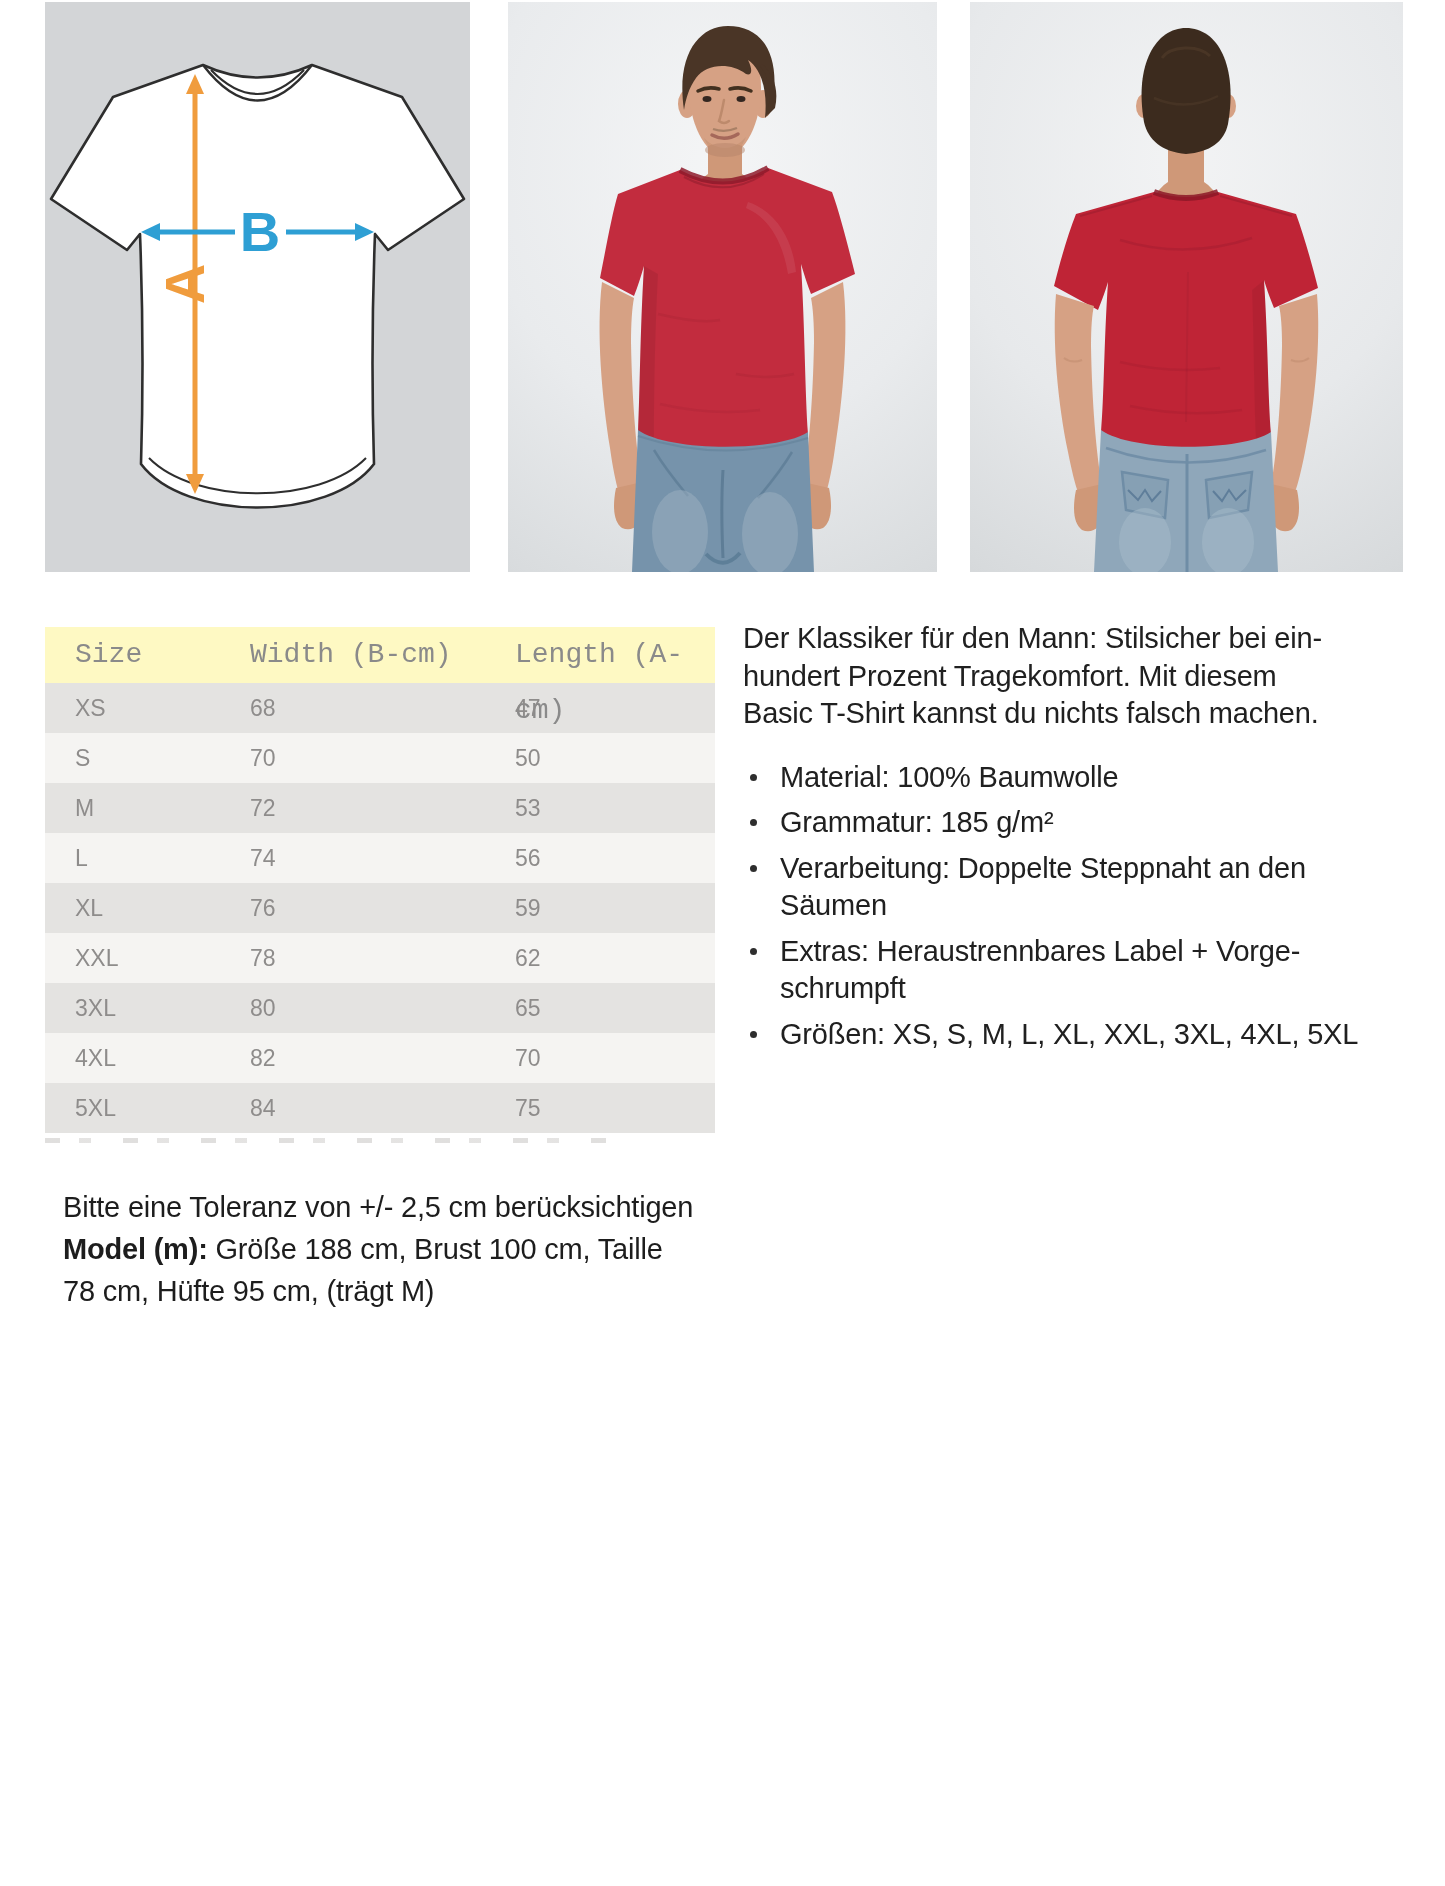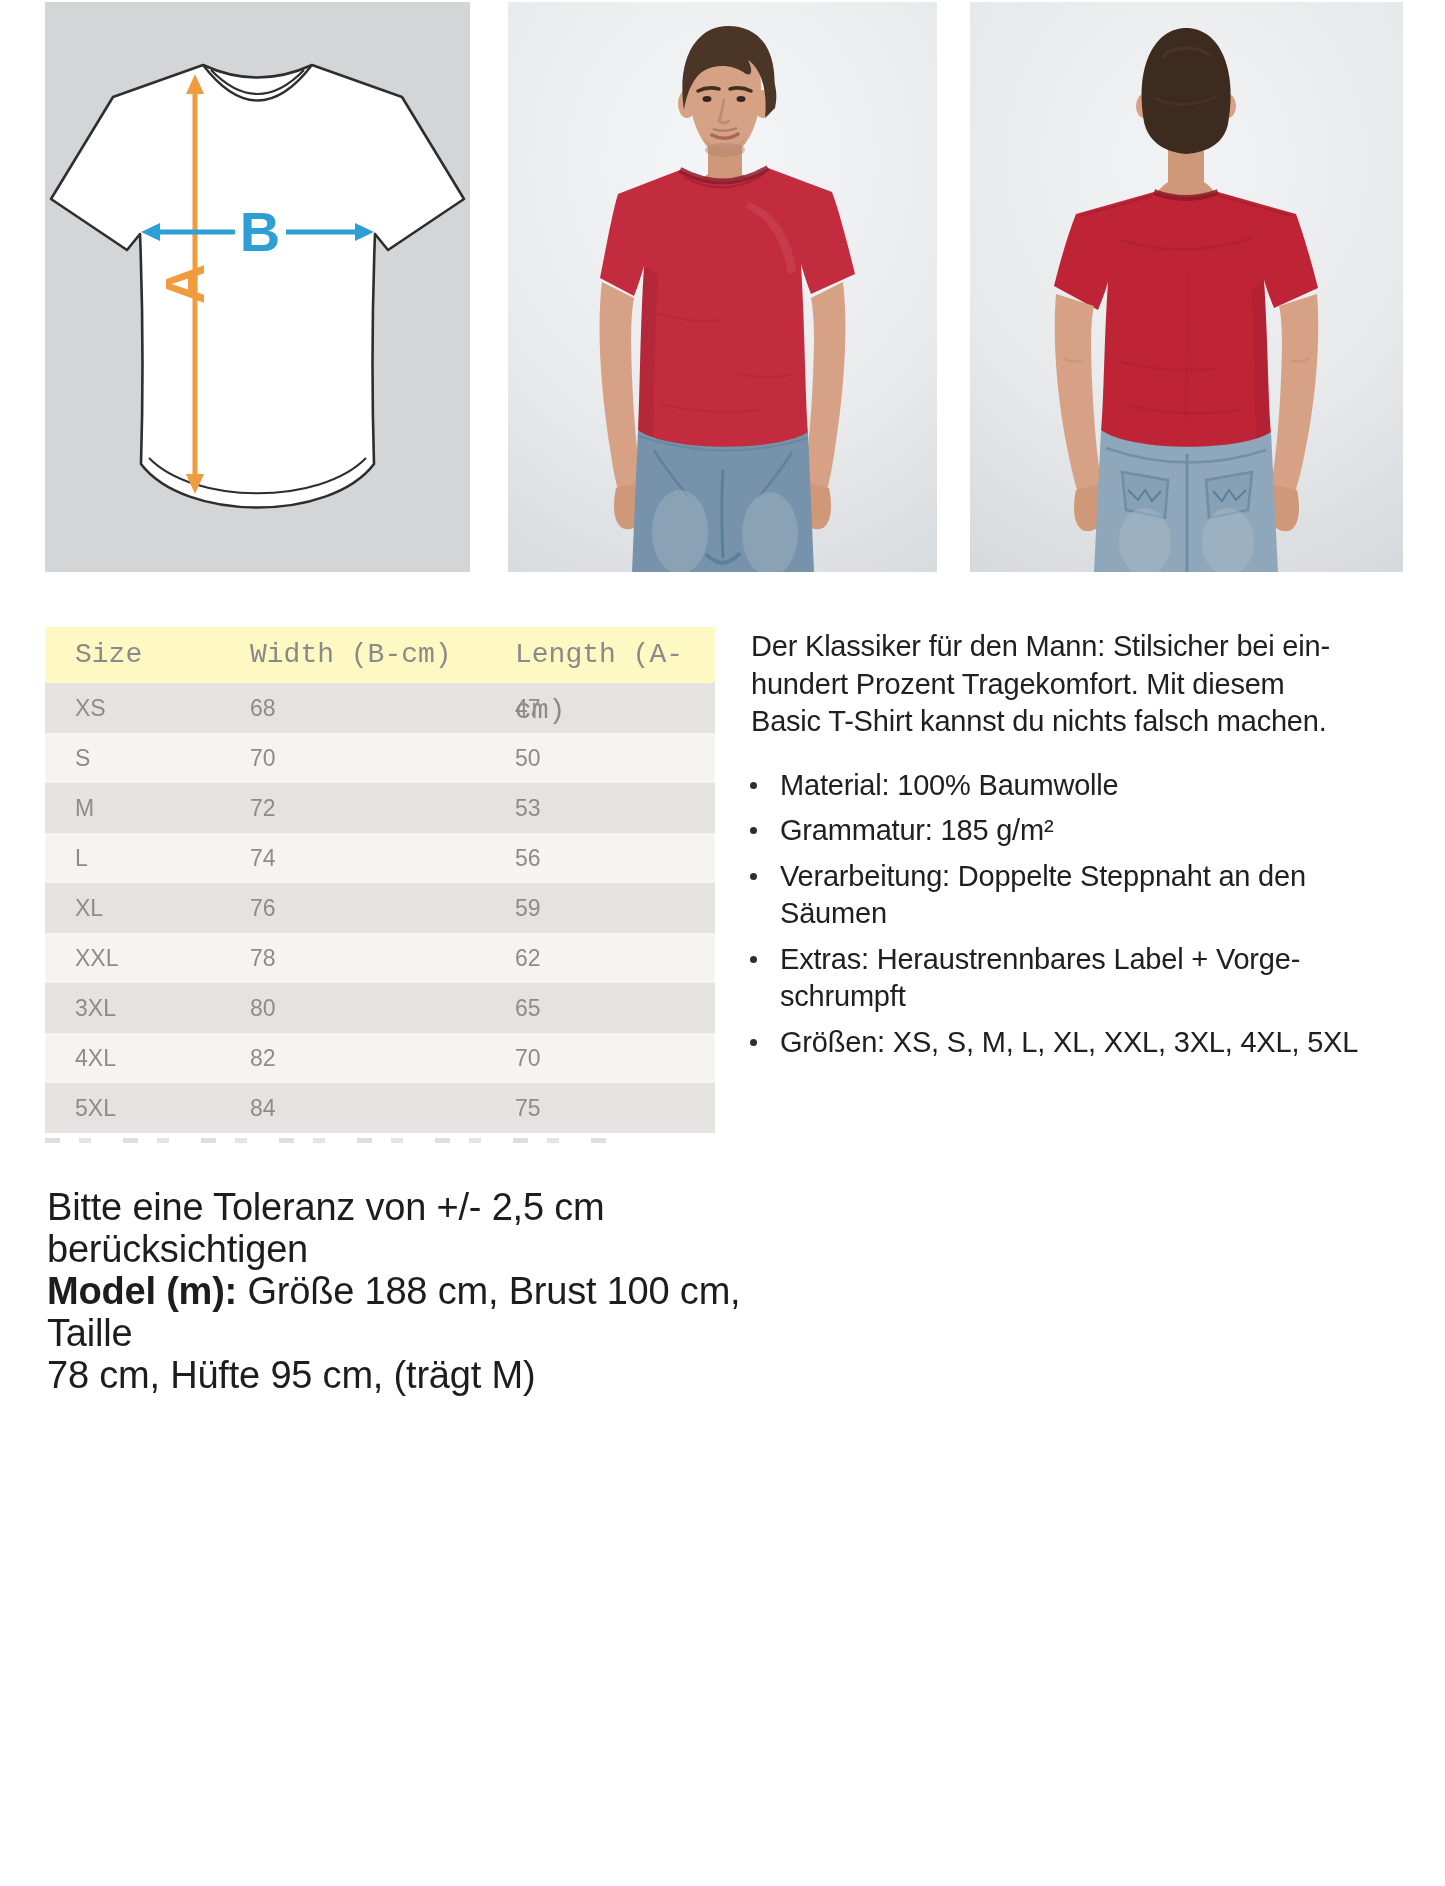--- a/index.html
+++ b/index.html
@@ -30,22 +30,22 @@
   
   .description{position:absolute;left:735px;top:612px;width:695px;
     font-size:29px;line-height:37.5px;color:#202020;letter-spacing:-0.2px;}
   .description .line{display:block;}
   ul.features{list-style:none;margin:26px 0 0 0;padding:0;}
   ul.features li{position:relative;padding-left:45px;margin-bottom:8px;}
   ul.features li::before{content:"";position:absolute;left:15px;top:15px;width:7px;height:7px;
     border-radius:50%;background:#2e2e2e;}
 
   
-  .notes{position:absolute;left:47px;top:1186px;width:745px;
-    font-size:38px;line-height:42px;color:#1d1d1d;letter-spacing:-0.2px;}
+  .notes{position:absolute;left:63px;top:1186px;width:745px;
+    font-size:29px;line-height:42px;color:#1d1d1d;letter-spacing:-0.2px;}
   .notes .bold{font-weight:bold;text-align:right;}
 
   .svg-label{font-family:"Liberation Sans", sans-serif;font-weight:bold;}
 </style>
 </head>
 <body>
 
 <div class="page">
 
   <div class="panel" id="panel-diagram">
@@ -216,21 +216,21 @@
     <div class="t-row odd">
       <span>5XL</span>
       <span>84</span>
       <span>75</span>
     </div>
   </div>
 
   <div class="clip-strip"></div>
 
   <div class="description">
-    <p style="margin:16px">
+    <p style="margin:8px">
       <span class="line">Der Klassiker für den Mann: Stilsicher bei ein-</span>
       <span class="line">hundert Prozent Tragekomfort. Mit diesem</span>
       <span class="line">Basic T-Shirt kannst du nichts falsch machen.</span>
     </p>
     <ul class="features">
       <li>
         <span class="line">Material: 100% Baumwolle</span>
       </li>
       <li>
         <span class="line">Grammatur: 185 g/m²</span>

